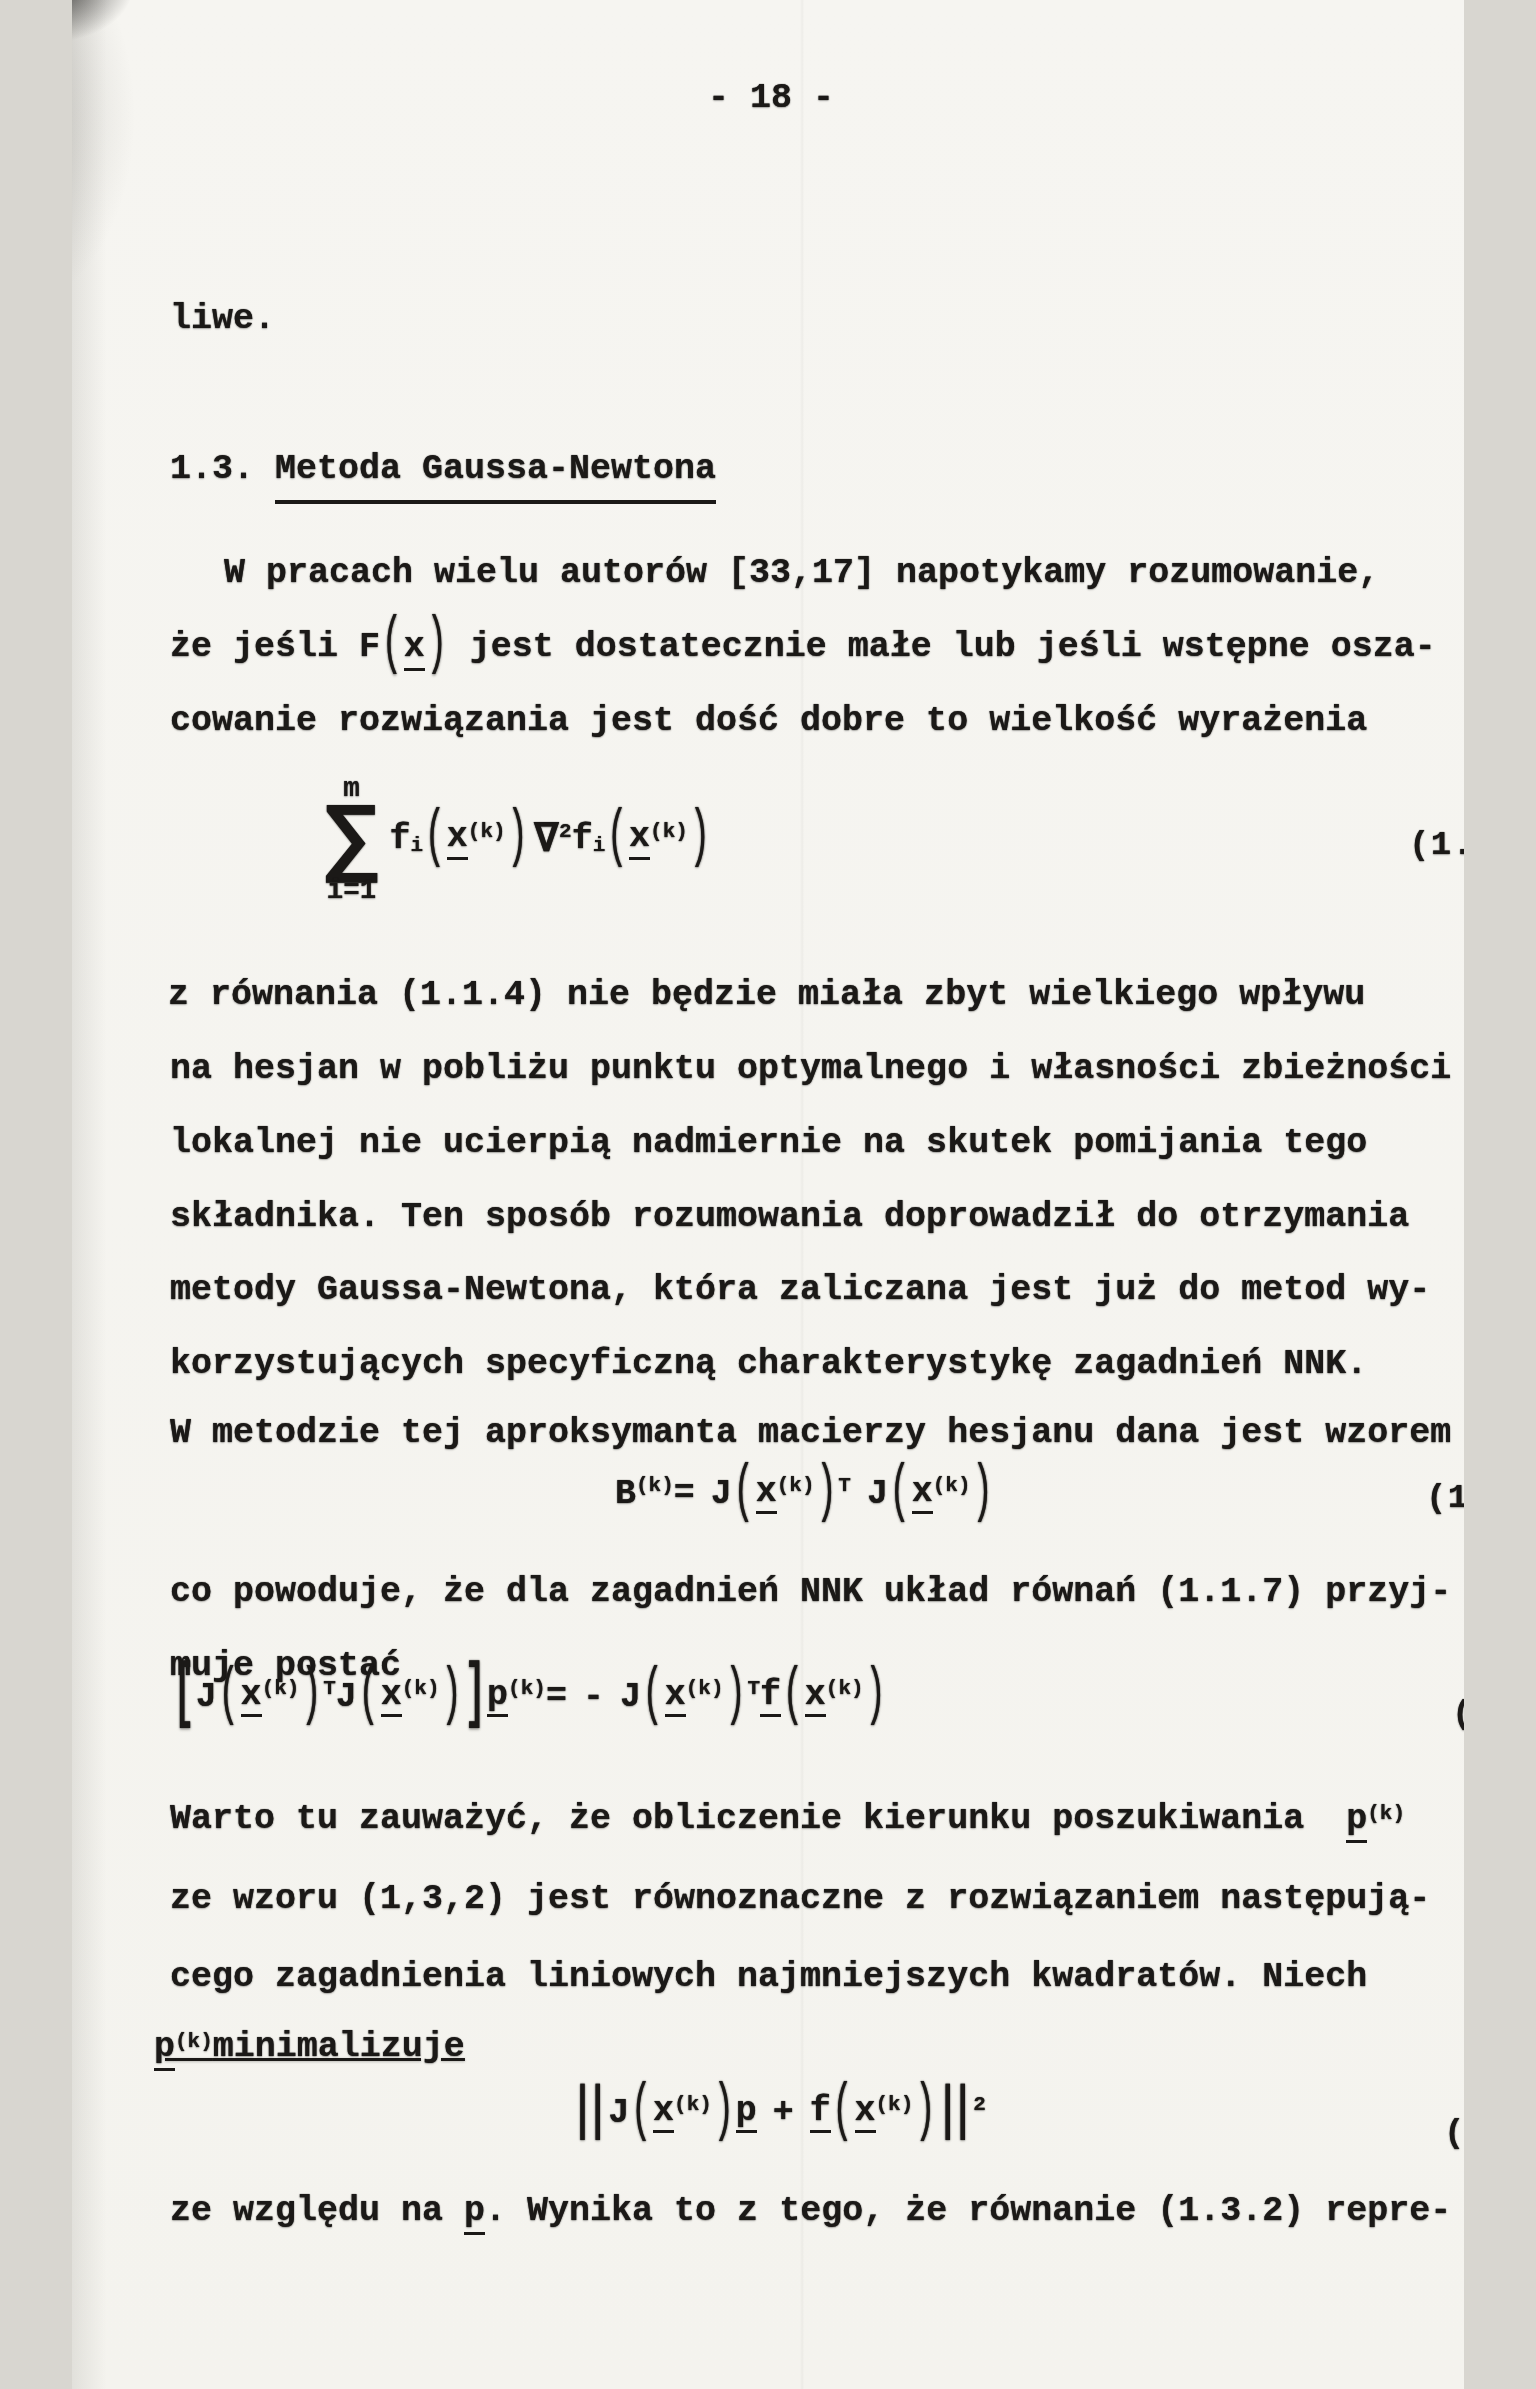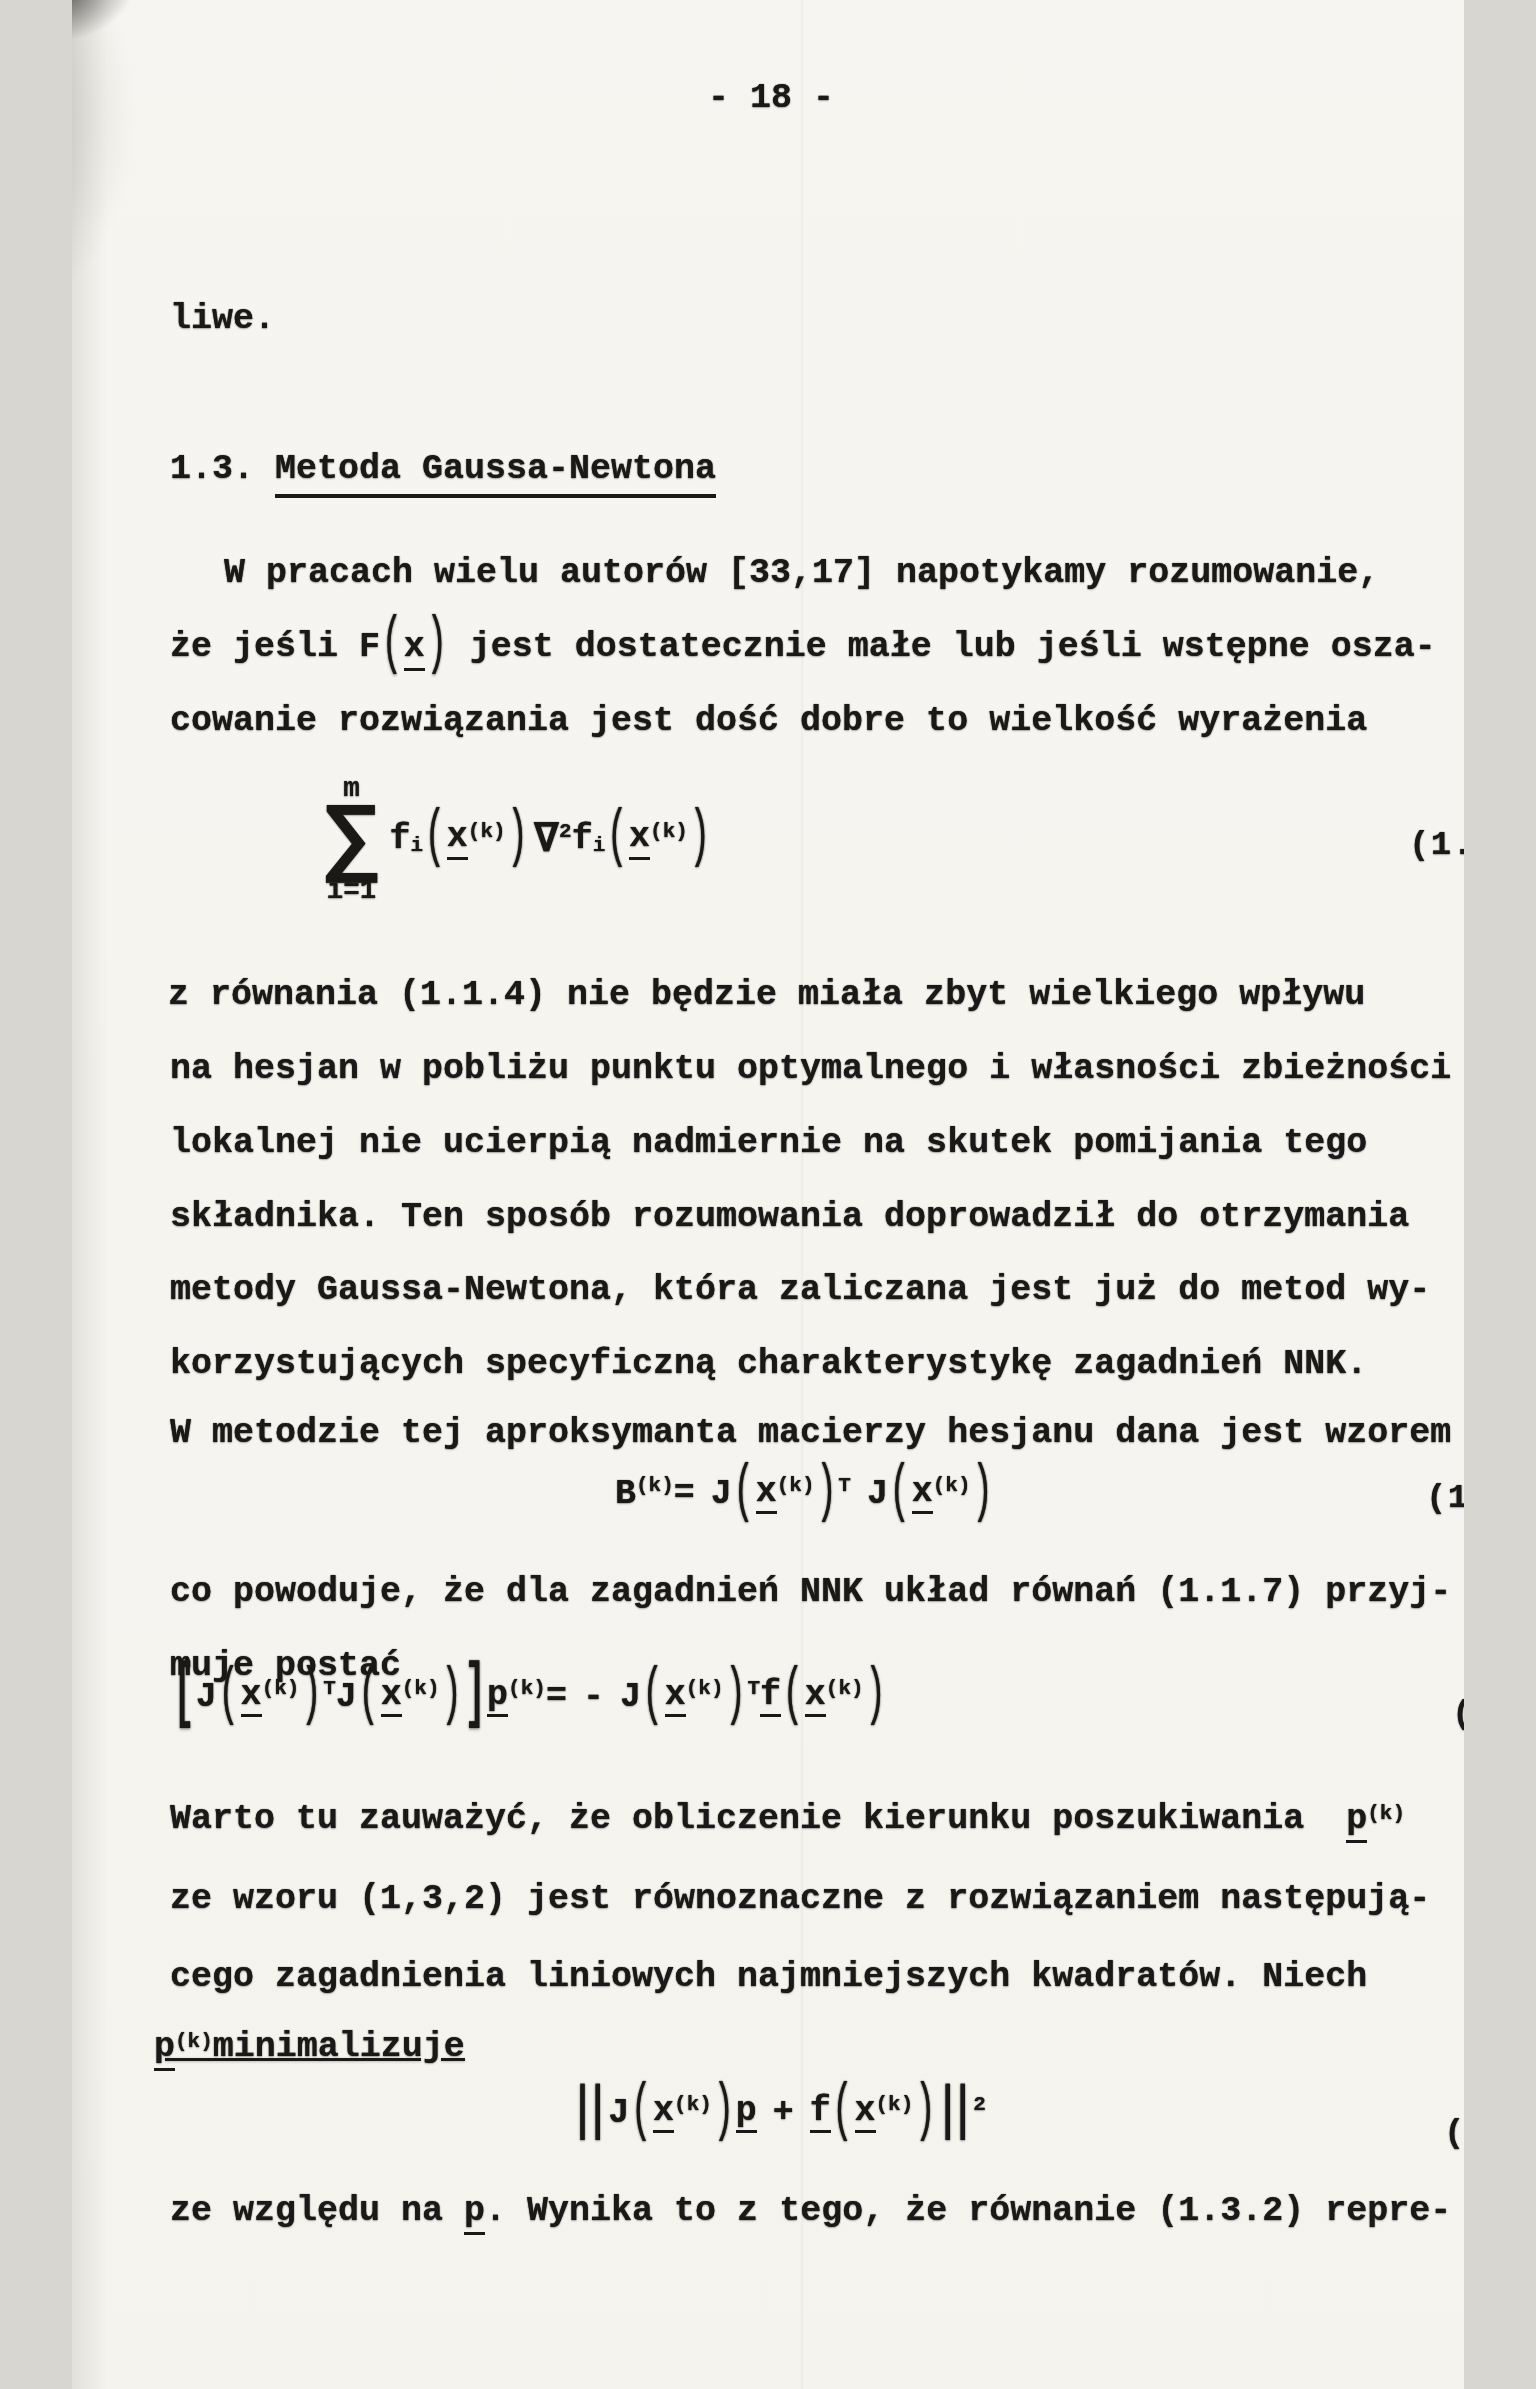--- a/index.html
+++ b/index.html
@@ -49,21 +49,21 @@
   .vec{border-bottom:3.6px solid currentColor;padding-bottom:1.4px;}
   .bp{display:inline-block;transform:scaleY(1.85);transform-origin:50% 55%;font-weight:400;padding:0 1.4px;}
   .bb{display:inline-block;transform:scaleY(2.05);transform-origin:50% 55%;font-weight:700;padding:0 1.4px;}
   .normbar{display:inline-block;transform:scaleY(1.7);transform-origin:50% 55%;letter-spacing:-5.8px;padding-right:5.8px;}
   .sum{display:inline-flex;flex-direction:column;align-items:center;margin-right:11.6px;}
   .sum-top{font-size:27.5px;line-height:1;margin-bottom:1.4px;}
   .sum-mid{font-size:88px;line-height:0.82;}
   .sum-bot{font-size:27.5px;line-height:1;margin-top:1.4px;text-align:right;}
   .nabla{font-size:42px;margin-left:4.3px;}
   .ml{margin-left:16px;}
-  .hunder{border-bottom:4.3px solid currentColor;padding-bottom:5px;text-align:center;}
+  .hunder{border-bottom:4.3px solid currentColor;padding-bottom:11px;text-align:center;}
 </style>
 </head>
 <body>
 
 <div class="page">
 
   <div class="tline" style="left:636px;top:78px;">- 18 -</div>
 
   <div class="tline" style="left:98px;top:299px;">liwe.</div>
 

